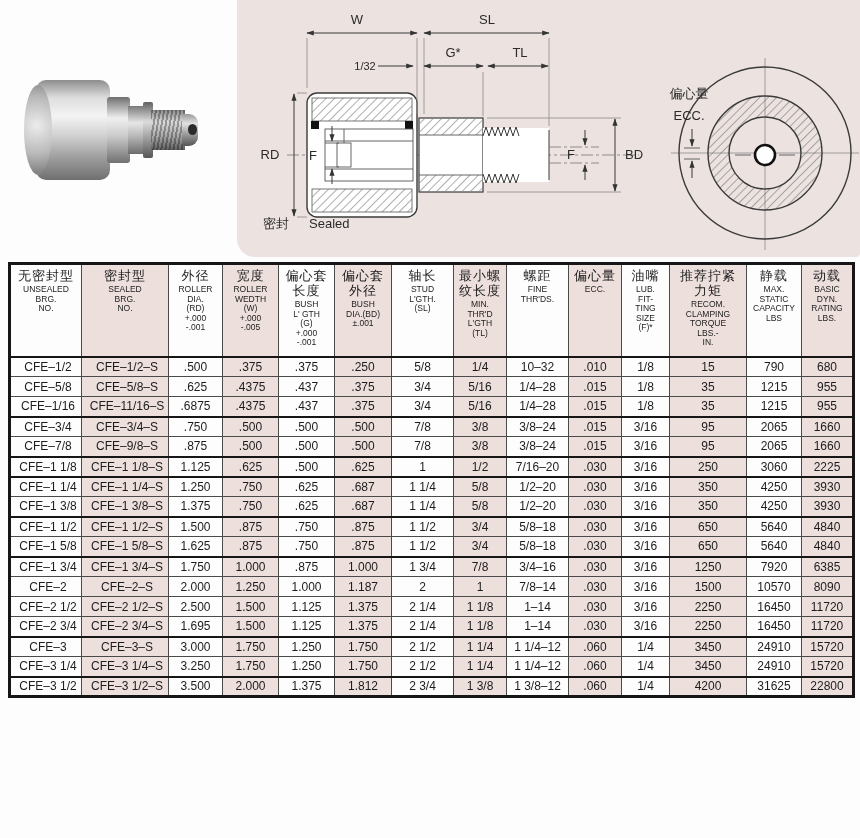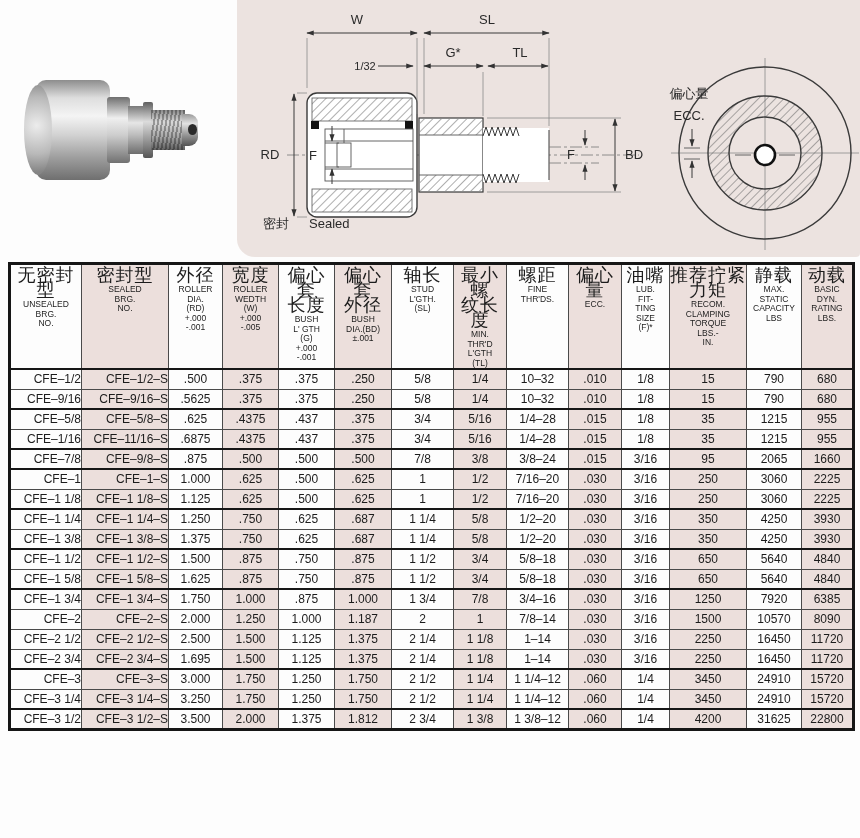--- a/index.html
+++ b/index.html
@@ -47,24 +47,24 @@
     background:linear-gradient(180deg,#9a9a9a,#e2e2e2 30%,#8d8d8d 70%,#555);}
   .ph-hole{left:164px;top:44px;width:9px;height:11px;border-radius:50%;background:#2b2b2b;}
 
   
   .spec{position:absolute;left:8px;top:262px;width:844px;border-collapse:collapse;
         table-layout:fixed;border:3px solid #161616;}
   .spec th,.spec td{border:1px solid var(--line);overflow:hidden;}
   .spec thead th{border-bottom:2.5px solid #161616;vertical-align:top;padding-top:3px;
         font-weight:400;height:93px;}
   .spec td{height:20px;font-size:12px;text-align:center;white-space:nowrap;}
-  .spec td.left{text-align:right;padding-left:4px;}
+  .spec td.left{text-align:center;padding-left:4px;}
   .spec tr.group-end td{border-bottom:2px solid #161616;}
   .shade{background:var(--cell-shade);}
-  .zh{font-size:18px;letter-spacing:1px;line-height:15px;white-space:pre-line;}
+  .zh{font-size:13px;letter-spacing:1px;line-height:15px;white-space:pre-line;}
   .en{font-size:8.5px;line-height:9.5px;margin-top:2px;white-space:pre-line;letter-spacing:0;}
 </style>
 </head>
 <body>
 
 <div class="page">
 
   <div class="photo">
     <div class="ph-roller"></div>
     <div class="ph-face"></div>
@@ -302,36 +302,20 @@
           <td class="shade">.250</td>
           <td>5/8</td>
           <td class="shade">1/4</td>
           <td>10–32</td>
           <td class="shade">.010</td>
           <td>1/8</td>
           <td class="shade">15</td>
           <td>790</td>
           <td class="shade">680</td>
         </tr>
-        <tr class="group-end">
-          <td class="left">CFE–9/16</td>
-          <td class="shade left">CFE–9/16–S</td>
-          <td>.5625</td>
-          <td class="shade">.375</td>
-          <td>.375</td>
-          <td class="shade">.250</td>
-          <td>5/8</td>
-          <td class="shade">1/4</td>
-          <td>10–32</td>
-          <td class="shade">.010</td>
-          <td>1/8</td>
-          <td class="shade">15</td>
-          <td>790</td>
-          <td class="shade">680</td>
-        </tr>
         <tr>
           <td class="left">CFE–5/8</td>
           <td class="shade left">CFE–5/8–S</td>
           <td>.625</td>
           <td class="shade">.4375</td>
           <td>.437</td>
           <td class="shade">.375</td>
           <td>3/4</td>
           <td class="shade">5/16</td>
           <td>1/4–28</td>
@@ -350,51 +334,51 @@
           <td class="shade">.375</td>
           <td>3/4</td>
           <td class="shade">5/16</td>
           <td>1/4–28</td>
           <td class="shade">.015</td>
           <td>1/8</td>
           <td class="shade">35</td>
           <td>1215</td>
           <td class="shade">955</td>
         </tr>
+        <tr>
+          <td class="left">CFE–3/4</td>
+          <td class="shade left">CFE–3/4–S</td>
+          <td>.750</td>
+          <td class="shade">.500</td>
+          <td>.500</td>
+          <td class="shade">.500</td>
+          <td>7/8</td>
+          <td class="shade">3/8</td>
+          <td>3/8–24</td>
+          <td class="shade">.015</td>
+          <td>3/16</td>
+          <td class="shade">95</td>
+          <td>2065</td>
+          <td class="shade">1660</td>
+        </tr>
         <tr class="group-end">
           <td class="left">CFE–7/8</td>
           <td class="shade left">CFE–9/8–S</td>
           <td>.875</td>
           <td class="shade">.500</td>
           <td>.500</td>
           <td class="shade">.500</td>
           <td>7/8</td>
           <td class="shade">3/8</td>
           <td>3/8–24</td>
           <td class="shade">.015</td>
           <td>3/16</td>
           <td class="shade">95</td>
           <td>2065</td>
           <td class="shade">1660</td>
-        </tr>
-        <tr>
-          <td class="left">CFE–1</td>
-          <td class="shade left">CFE–1–S</td>
-          <td>1.000</td>
-          <td class="shade">.625</td>
-          <td>.500</td>
-          <td class="shade">.625</td>
-          <td>1</td>
-          <td class="shade">1/2</td>
-          <td>7/16–20</td>
-          <td class="shade">.030</td>
-          <td>3/16</td>
-          <td class="shade">250</td>
-          <td>3060</td>
-          <td class="shade">2225</td>
         </tr>
         <tr class="group-end">
           <td class="left">CFE–1 1/8</td>
           <td class="shade left">CFE–1 1/8–S</td>
           <td>1.125</td>
           <td class="shade">.625</td>
           <td>.500</td>
           <td class="shade">.625</td>
           <td>1</td>
           <td class="shade">1/2</td>

